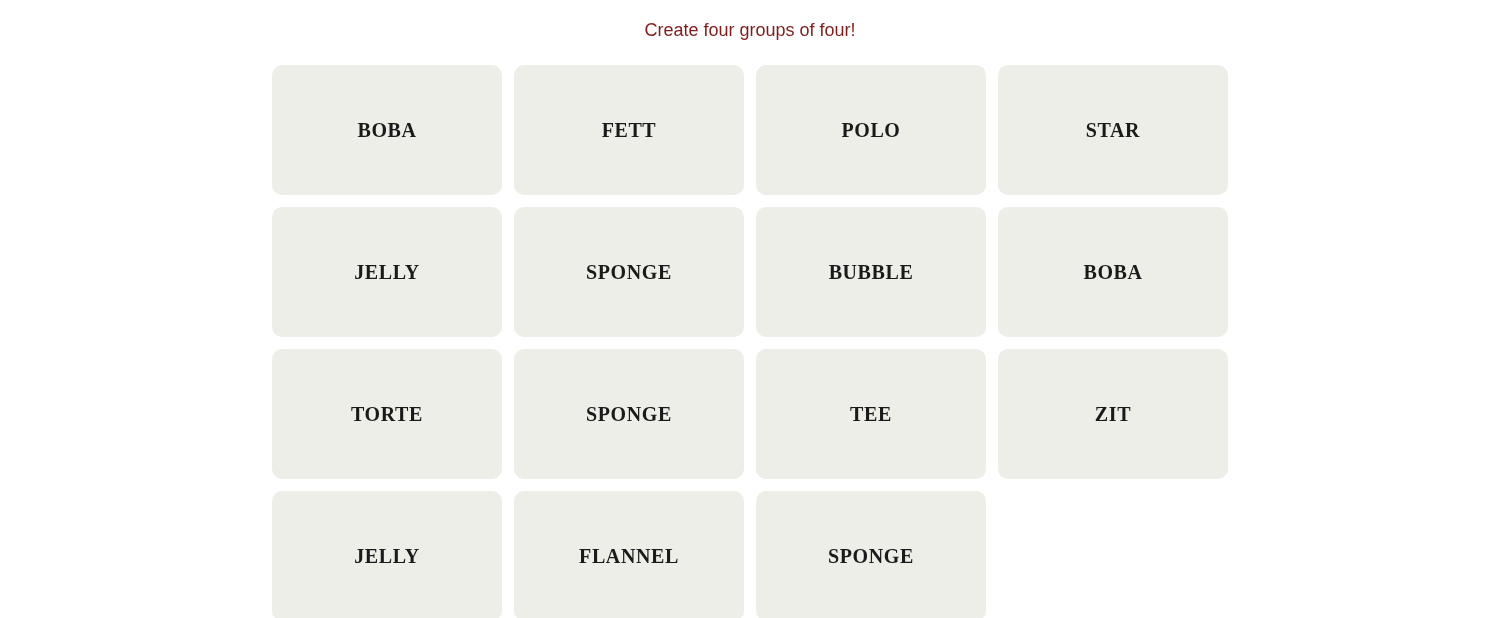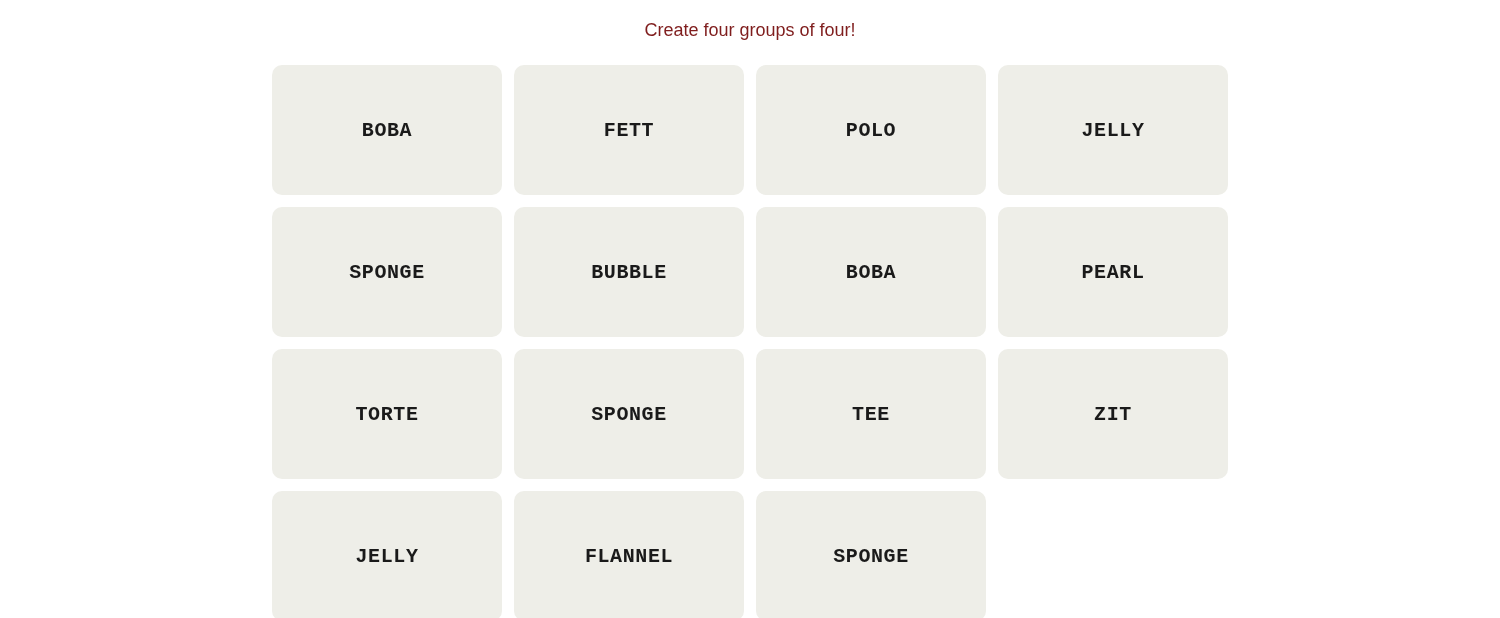--- a/index.html
+++ b/index.html
@@ -50,52 +50,52 @@
       cursor: pointer;
       transition: background-color 0.15s;
       user-select: none;
     }
 
     .tile-label {
       font-size: 20px;
       font-weight: 800;
       color: #1a1a1a;
       letter-spacing: 0.03em;
-      font-family: Liberation Mono, monospace;
+      font-family: Liberation Serif, serif;
     }
   </style>
 </head>
 <body>
 
 <div class="page-container">
   <div class="instruction">Create four groups of four!</div>
   <div class="grid" id="tile-grid">
   <div class="tile">
         <span class="tile-label">BOBA</span>
       </div>
       <div class="tile">
         <span class="tile-label">FETT</span>
       </div>
       <div class="tile">
         <span class="tile-label">POLO</span>
       </div>
       <div class="tile">
+        <span class="tile-label">STAR</span>
+      </div>
+      <div class="tile">
         <span class="tile-label">JELLY</span>
       </div>
       <div class="tile">
         <span class="tile-label">SPONGE</span>
       </div>
       <div class="tile">
         <span class="tile-label">BUBBLE</span>
       </div>
       <div class="tile">
         <span class="tile-label">BOBA</span>
-      </div>
-      <div class="tile">
-        <span class="tile-label">PEARL</span>
       </div>
       <div class="tile">
         <span class="tile-label">TORTE</span>
       </div>
       <div class="tile">
         <span class="tile-label">SPONGE</span>
       </div>
       <div class="tile">
         <span class="tile-label">TEE</span>
       </div>

